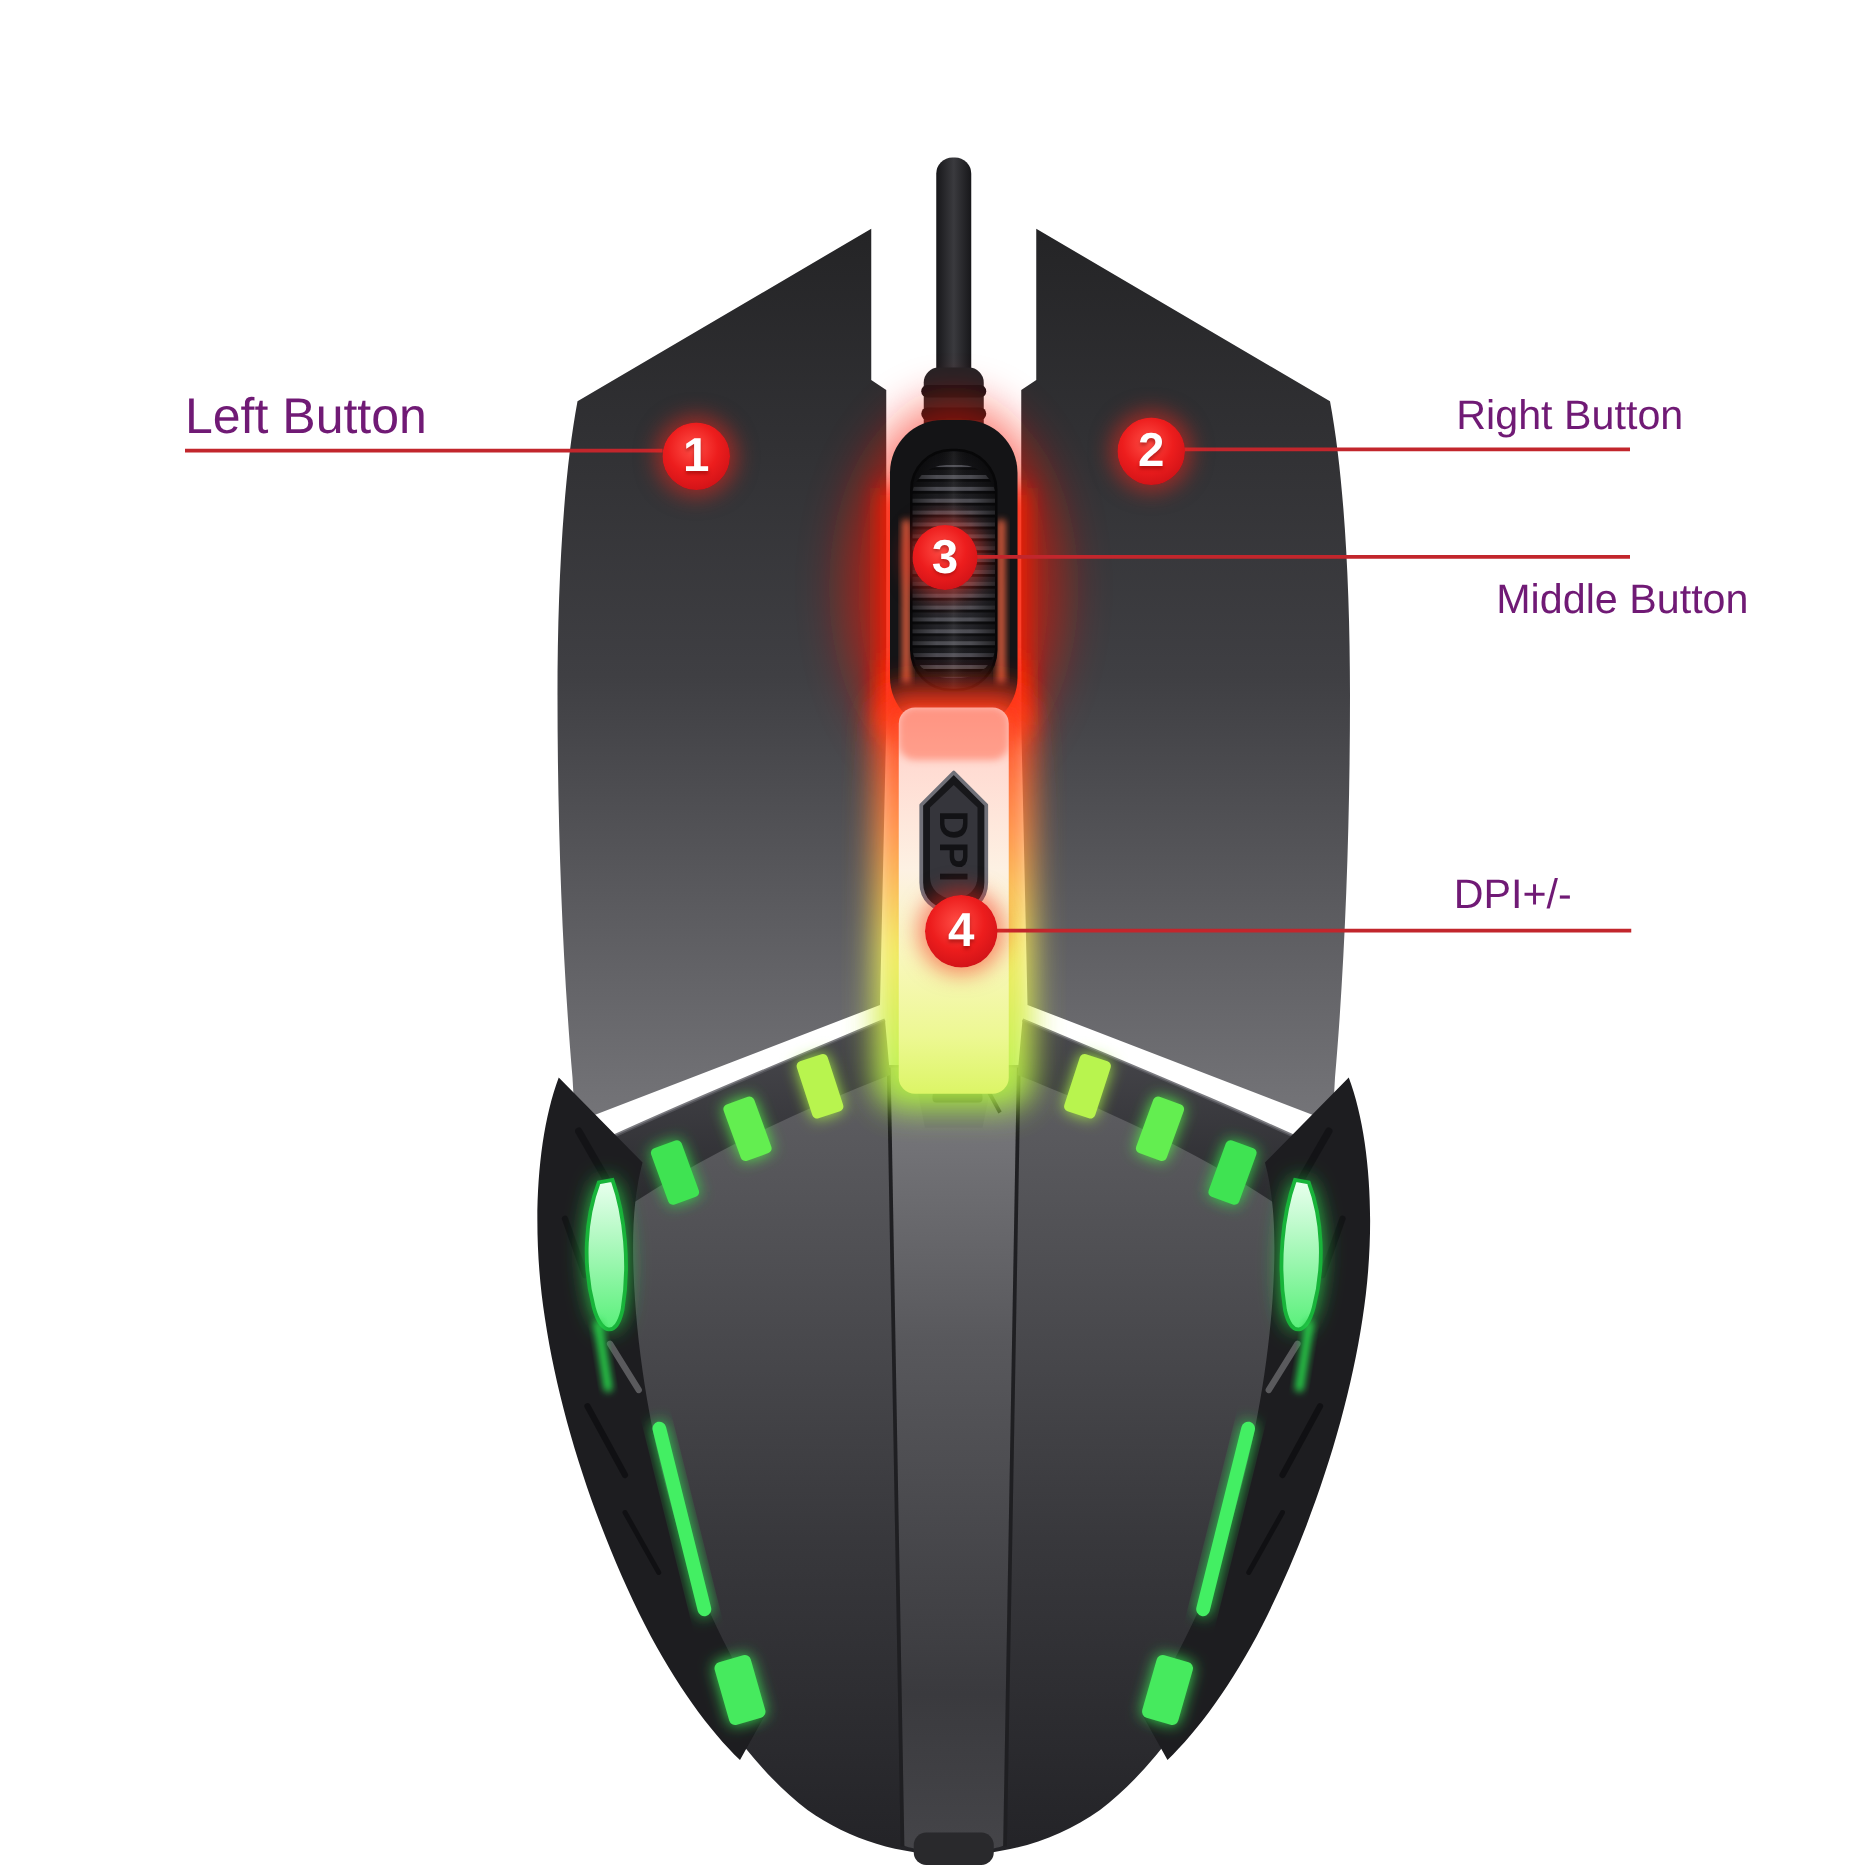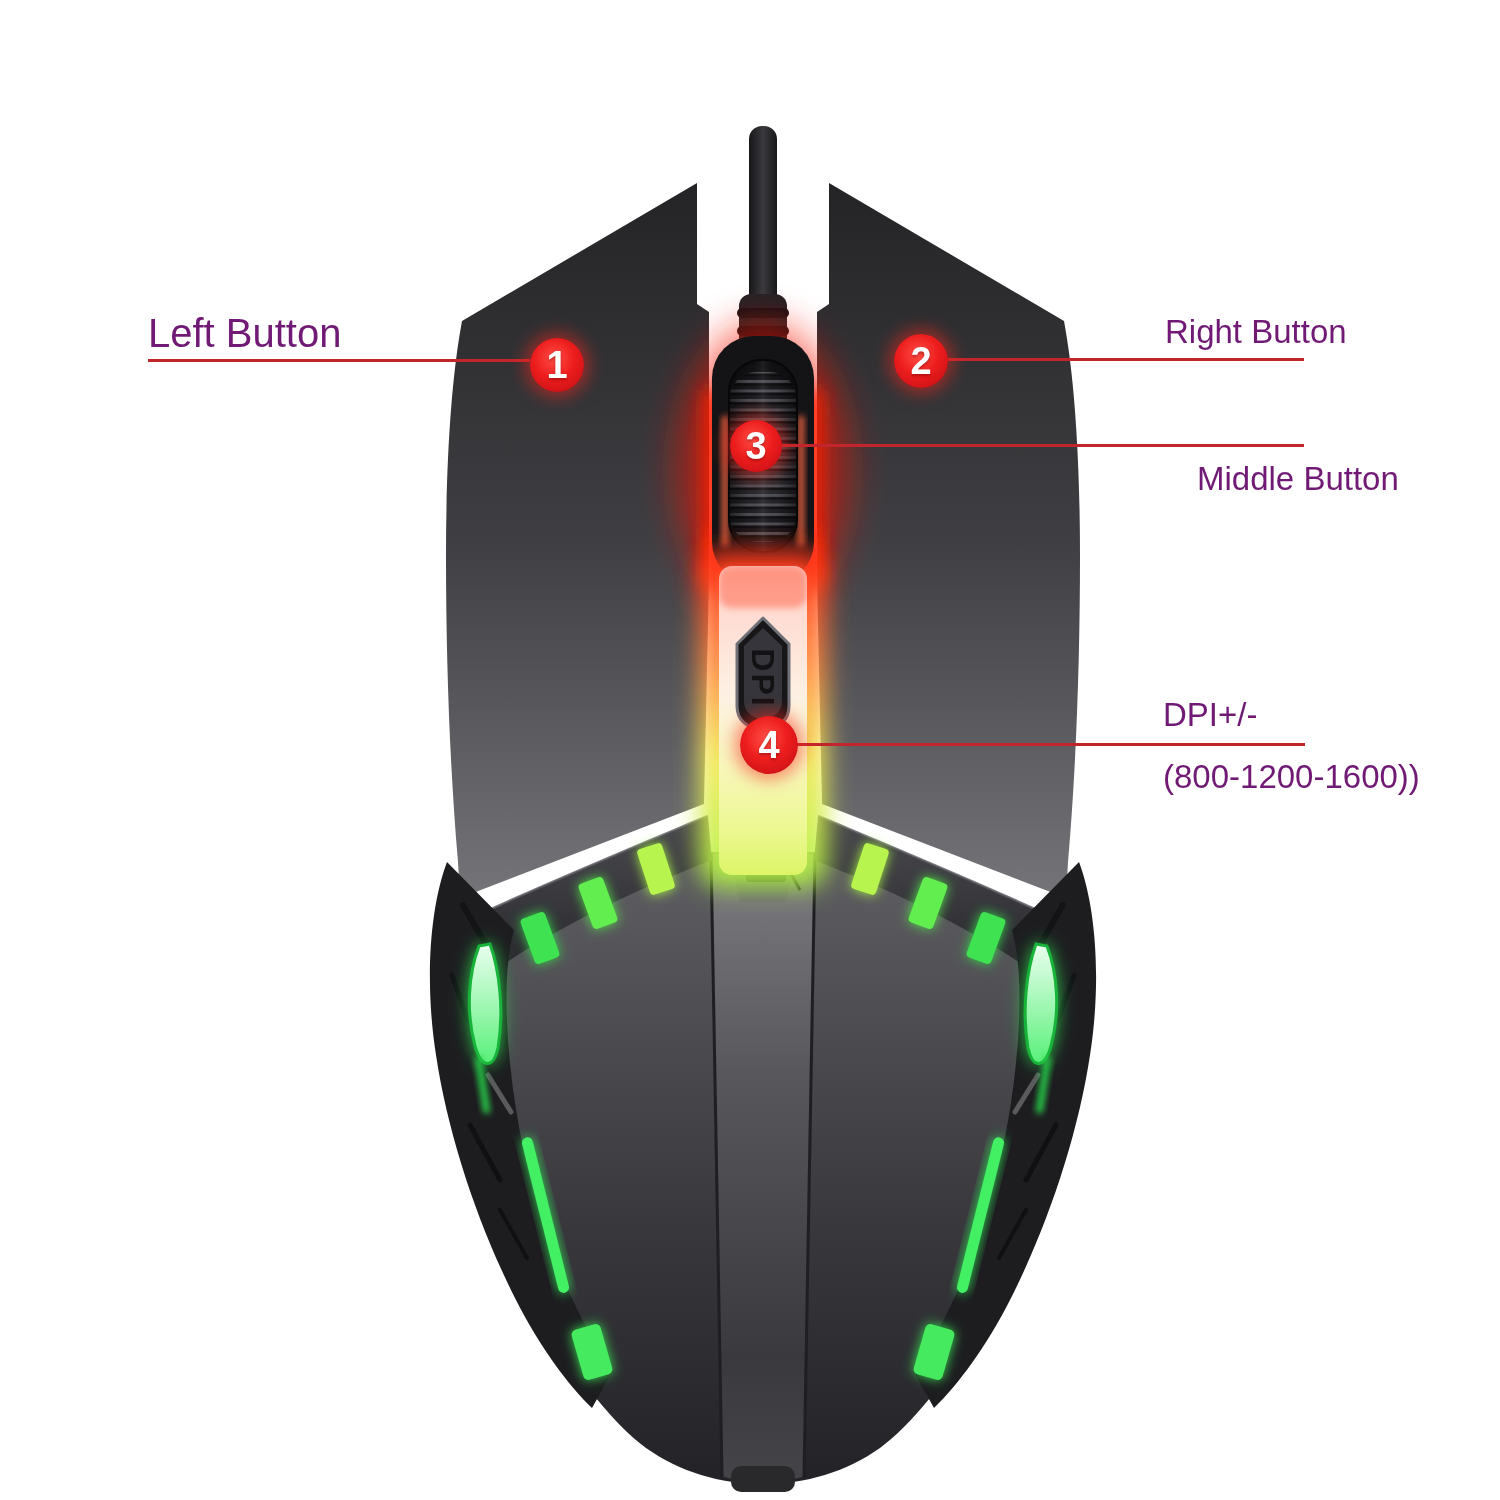--- a/index.html
+++ b/index.html
@@ -217,15 +217,14 @@
 
   <div class="badge" style="left:530px;top:338px;width:54px;height:54px;">1</div>
   <div class="badge" style="left:894px;top:334px;width:54px;height:54px;">2</div>
   <div class="badge" style="left:730px;top:420px;width:52px;height:52px;">3</div>
   <div class="badge" style="left:740px;top:716px;width:58px;height:58px;">4</div>
 
   <div class="callout-label lbl-lg" style="left:148px;top:311px;">Left Button</div>
   <div class="callout-label lbl-md" style="left:1165px;top:314px;">Right Button</div>
   <div class="callout-label lbl-md" style="left:1165px;top:461px;margin-left:32px;">Middle Button</div>
   <div class="callout-label lbl-md" style="left:1163px;top:697px;">DPI+/-</div>
-  <div class="callout-label lbl-md" style="left:1163px;top:759px;">(800-1200-1600))</div>
 
 </div>
 
 </body></html>

